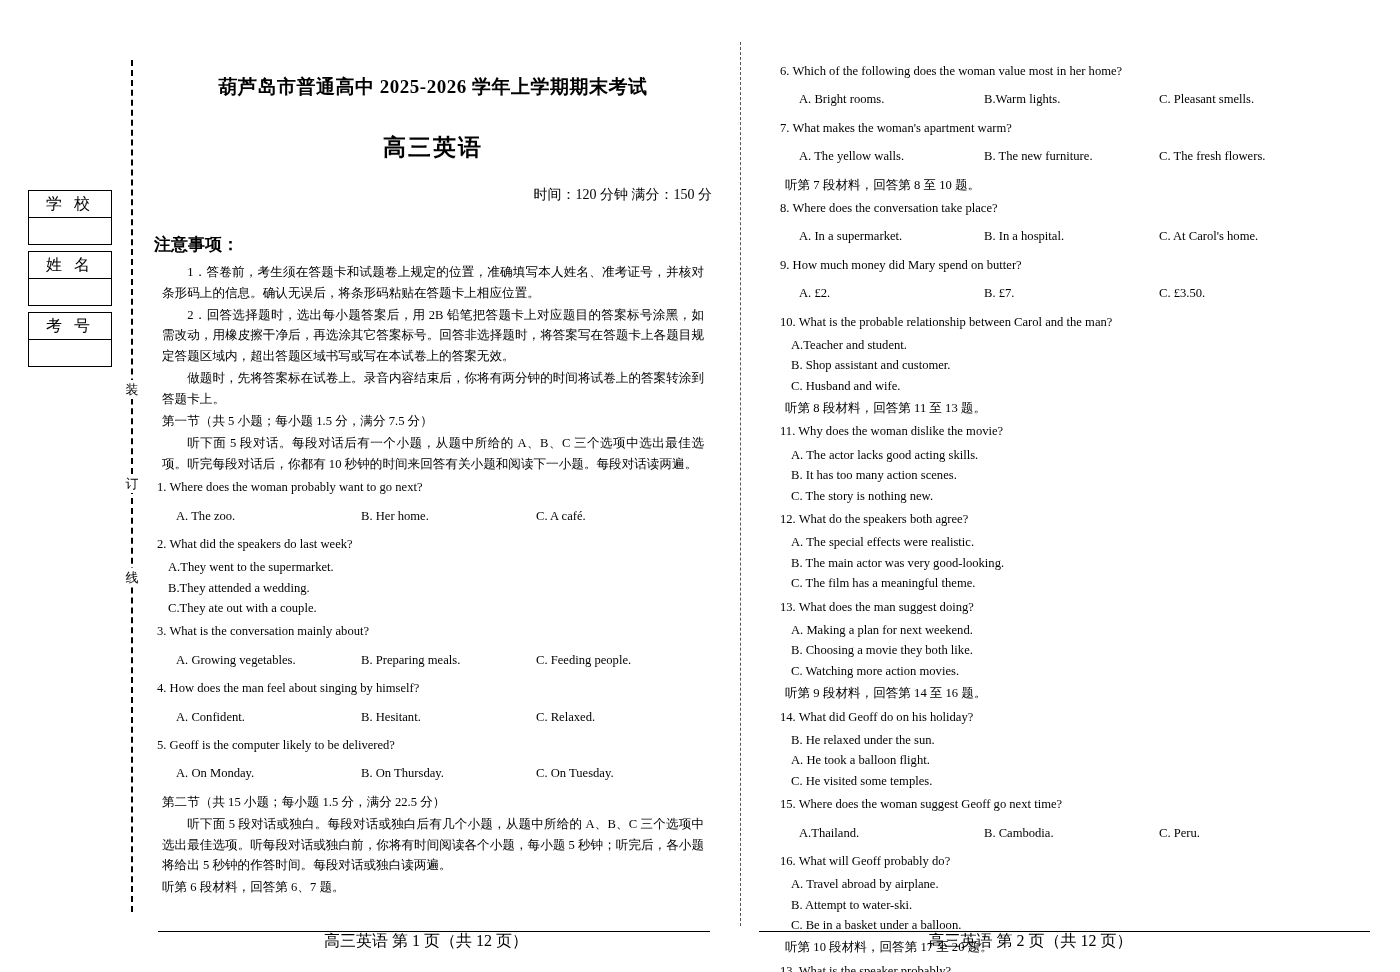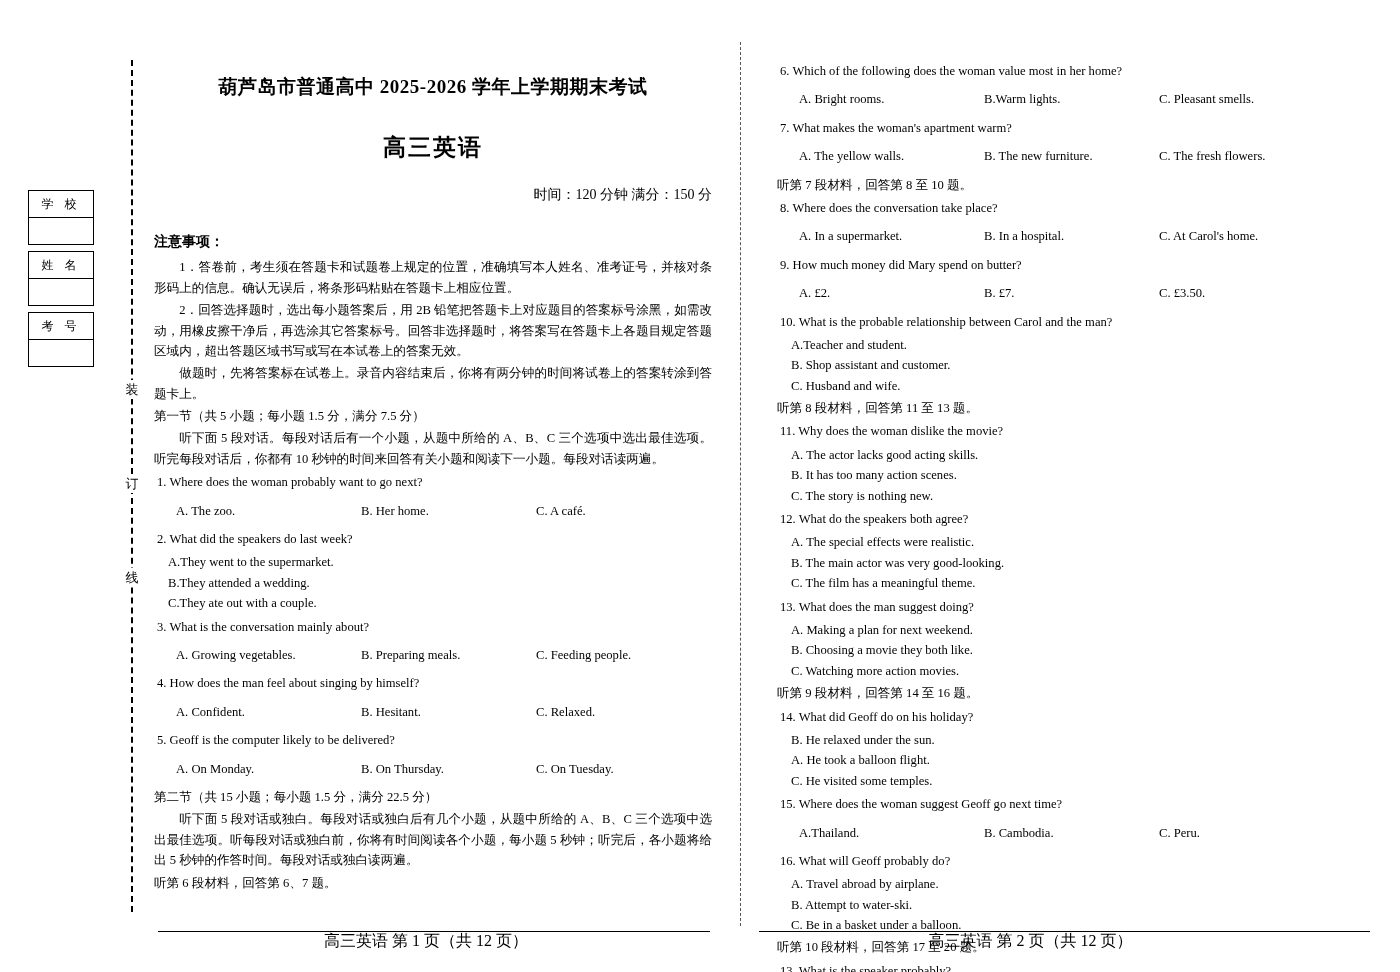--- a/index.html
+++ b/index.html
@@ -21,23 +21,23 @@
     width: 140px;
     position: relative;
     flex: 0 0 140px;
   }
   .seal-boxes {
     position: absolute;
     left: 28px; top: 190px;
     width: 84px;
   }
   .seal-box {
-    width: 66px; height: 28px;
+    width: 84px; height: 28px;
     border: 1px solid #000;
-    font-size: 12px;
+    font-size: 16px;
     display: flex; align-items: center; justify-content: center;
     letter-spacing: 4px;
     background: #fff;
   }
   .seal-box.blank { border-top: none; height: 27px; }
   .gap { height: 6px; }
   .seal-dots {
     position: absolute;
     left: 131px; top: 60px; bottom: 60px;
     width: 2px;
@@ -82,25 +82,25 @@
     margin: 26px 0 0 0;
     letter-spacing: 2px;
   }
   .timing {
     text-align: right;
     font-size: 14px;
     margin: 18px 0 0 0;
   }
   .notice-title {
     font-weight: bold;
-    font-size: 14px;
+    font-size: 17px;
     margin: 24px 0 4px 0;
   }
   p.para {
-    margin: 2px 0;
+    margin: 2px 8px;
     text-indent: 0;
     text-align: justify;
   }
   p.indent2 { text-indent: 2em; }
   .sec-title {
     font-weight: bold;
     font-size: 13.5px;
     margin: 20px 0 2px 0;
   }
   .q { margin: 3px; }

